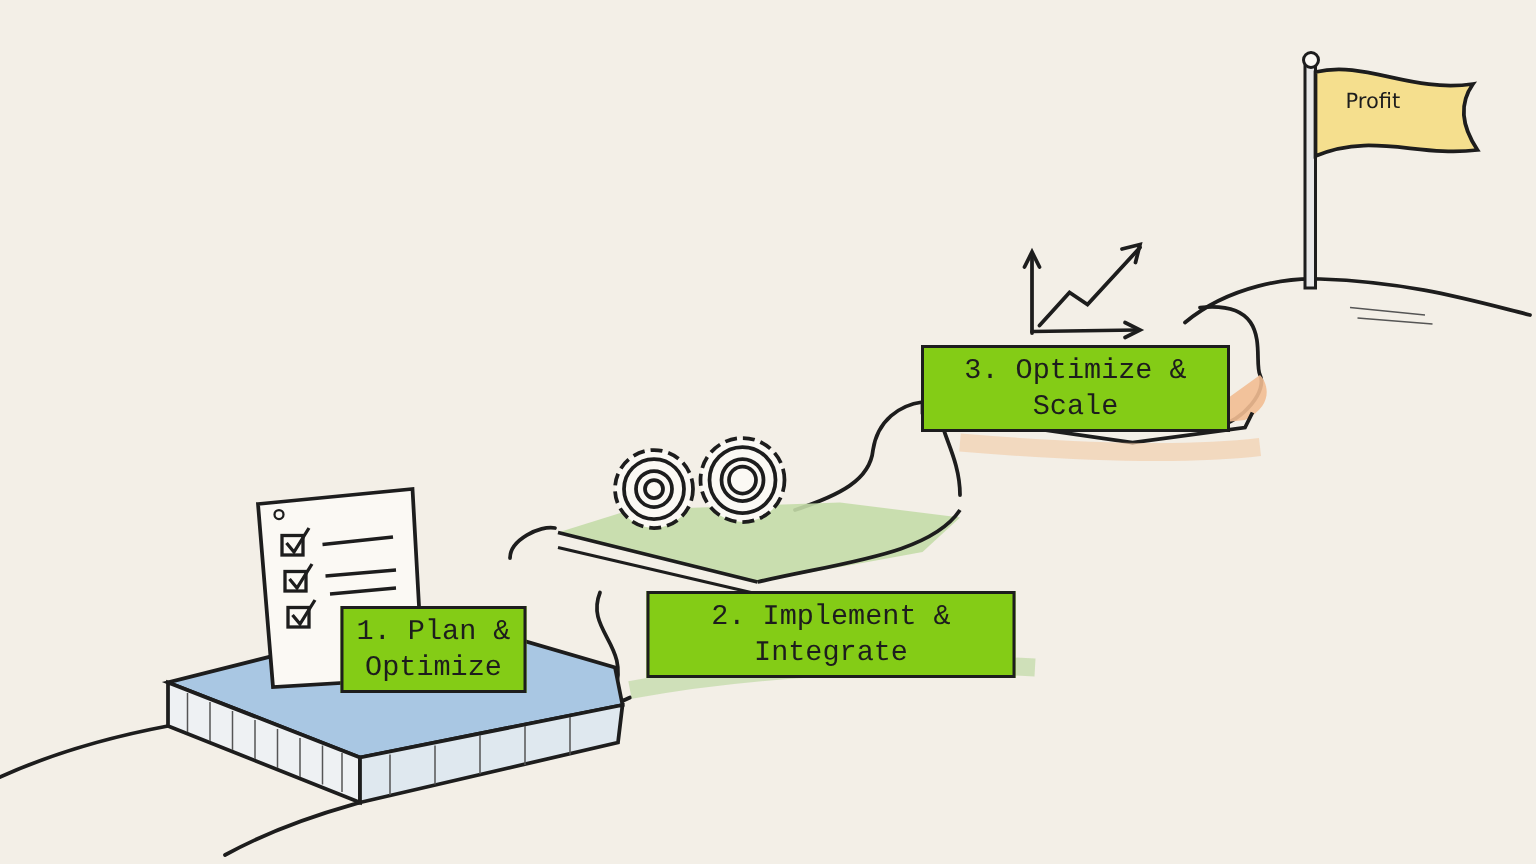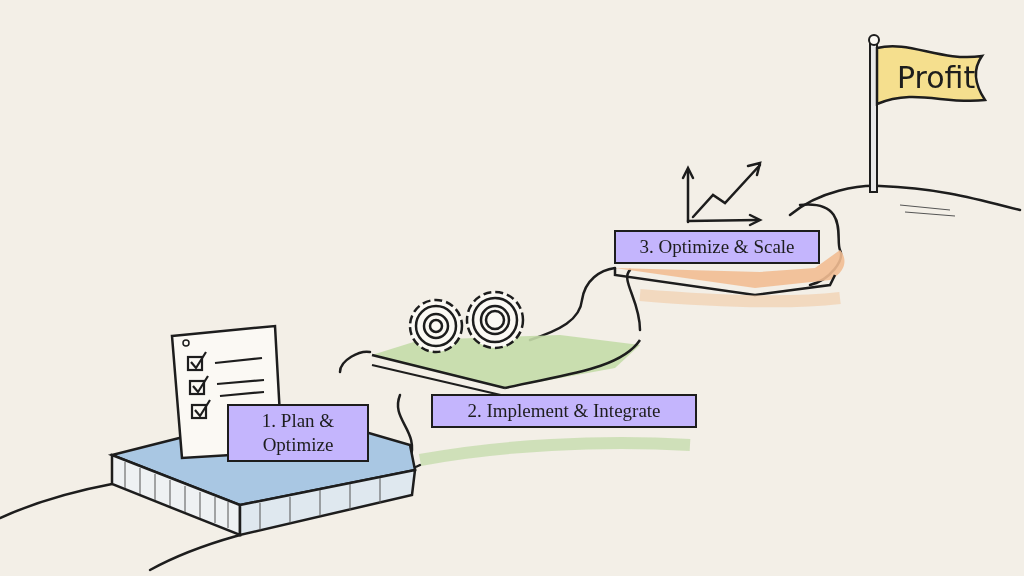--- a/index.html
+++ b/index.html
@@ -1,19 +1,19 @@
 <!DOCTYPE html>
 <html><head>
 <meta charset="utf-8">
 <style>
   html,body{margin:0;padding:0;background:#f3efe7;}
   .stage{position:relative;width:1024px;height:576px;overflow:hidden;background:#f3efe7;font-family:"DejaVu Sans",sans-serif;}
   svg{position:absolute;left:0;top:0;}
-  .label{position:absolute;background:#c4b5fd;border:2px solid #1d1d1d;color:#1d1d1d;font-family:Liberation Serif, serif;font-size:19px;line-height:24px;text-align:center;padding:3px 8px;box-sizing:border-box;}
-  .flag-text{position:absolute;font-family:"DejaVu Sans",sans-serif;font-size:30px;color:#1d1d1d;}
+  .label{position:absolute;background:#84cc16;border:2px solid #1d1d1d;color:#1d1d1d;font-family:Liberation Mono, monospace;font-size:19px;line-height:24px;text-align:center;padding:3px 8px;box-sizing:border-box;}
+  .flag-text{position:absolute;font-family:"DejaVu Sans",sans-serif;font-size:14px;color:#1d1d1d;}
 </style>
 </head>
 <body>
 
 <div class="stage">
   <svg width="1024" height="576" viewBox="0 0 1024 576">
 
     <g fill="none" stroke="#1d1d1d" stroke-width="2.5" stroke-linecap="round">
       <path d="M0 518 C40 500 80 490 112 484"></path>
       <path d="M150 570 C190 548 230 538 240 535"></path>
@@ -100,20 +100,20 @@
       <rect x="870" y="42" width="7" height="150" fill="#e8e8e8" stroke="#1d1d1d" stroke-width="2"></rect>
       <circle cx="874" cy="40" r="5" fill="#fbf9f4" stroke="#1d1d1d" stroke-width="2"></circle>
       <path d="M877 48 C910 40 940 62 982 56 C972 70 975 85 985 100 C945 105 915 88 877 104 Z" fill="#f5df8e" stroke="#1d1d1d" stroke-width="2.5"></path>
       <g stroke="#555" stroke-width="1">
           <line x1="900" y1="205" x2="950" y2="210"></line>
           <line x1="905" y1="212" x2="955" y2="216"></line>
         </g>
     </g>
   </svg>
 
-  <div class="label" style="left:227px;top:404px;width:142px;">
+  <div class="label" style="left:227px;top:404px;width:124px;">
     <div>1. Plan &amp;</div>
     <div>Optimize</div>
   </div>
-  <div class="label" style="left:431px;top:394px;width:266px;">2. Implement &amp; Integrate</div>
+  <div class="label" style="left:431px;top:394px;width:246px;">2. Implement &amp; Integrate</div>
   <div class="label" style="left:614px;top:230px;width:206px;">3. Optimize &amp; Scale</div>
   <div class="flag-text" style="left:897px;top:60px;">Profit</div>
 </div>
 
 </body></html>

